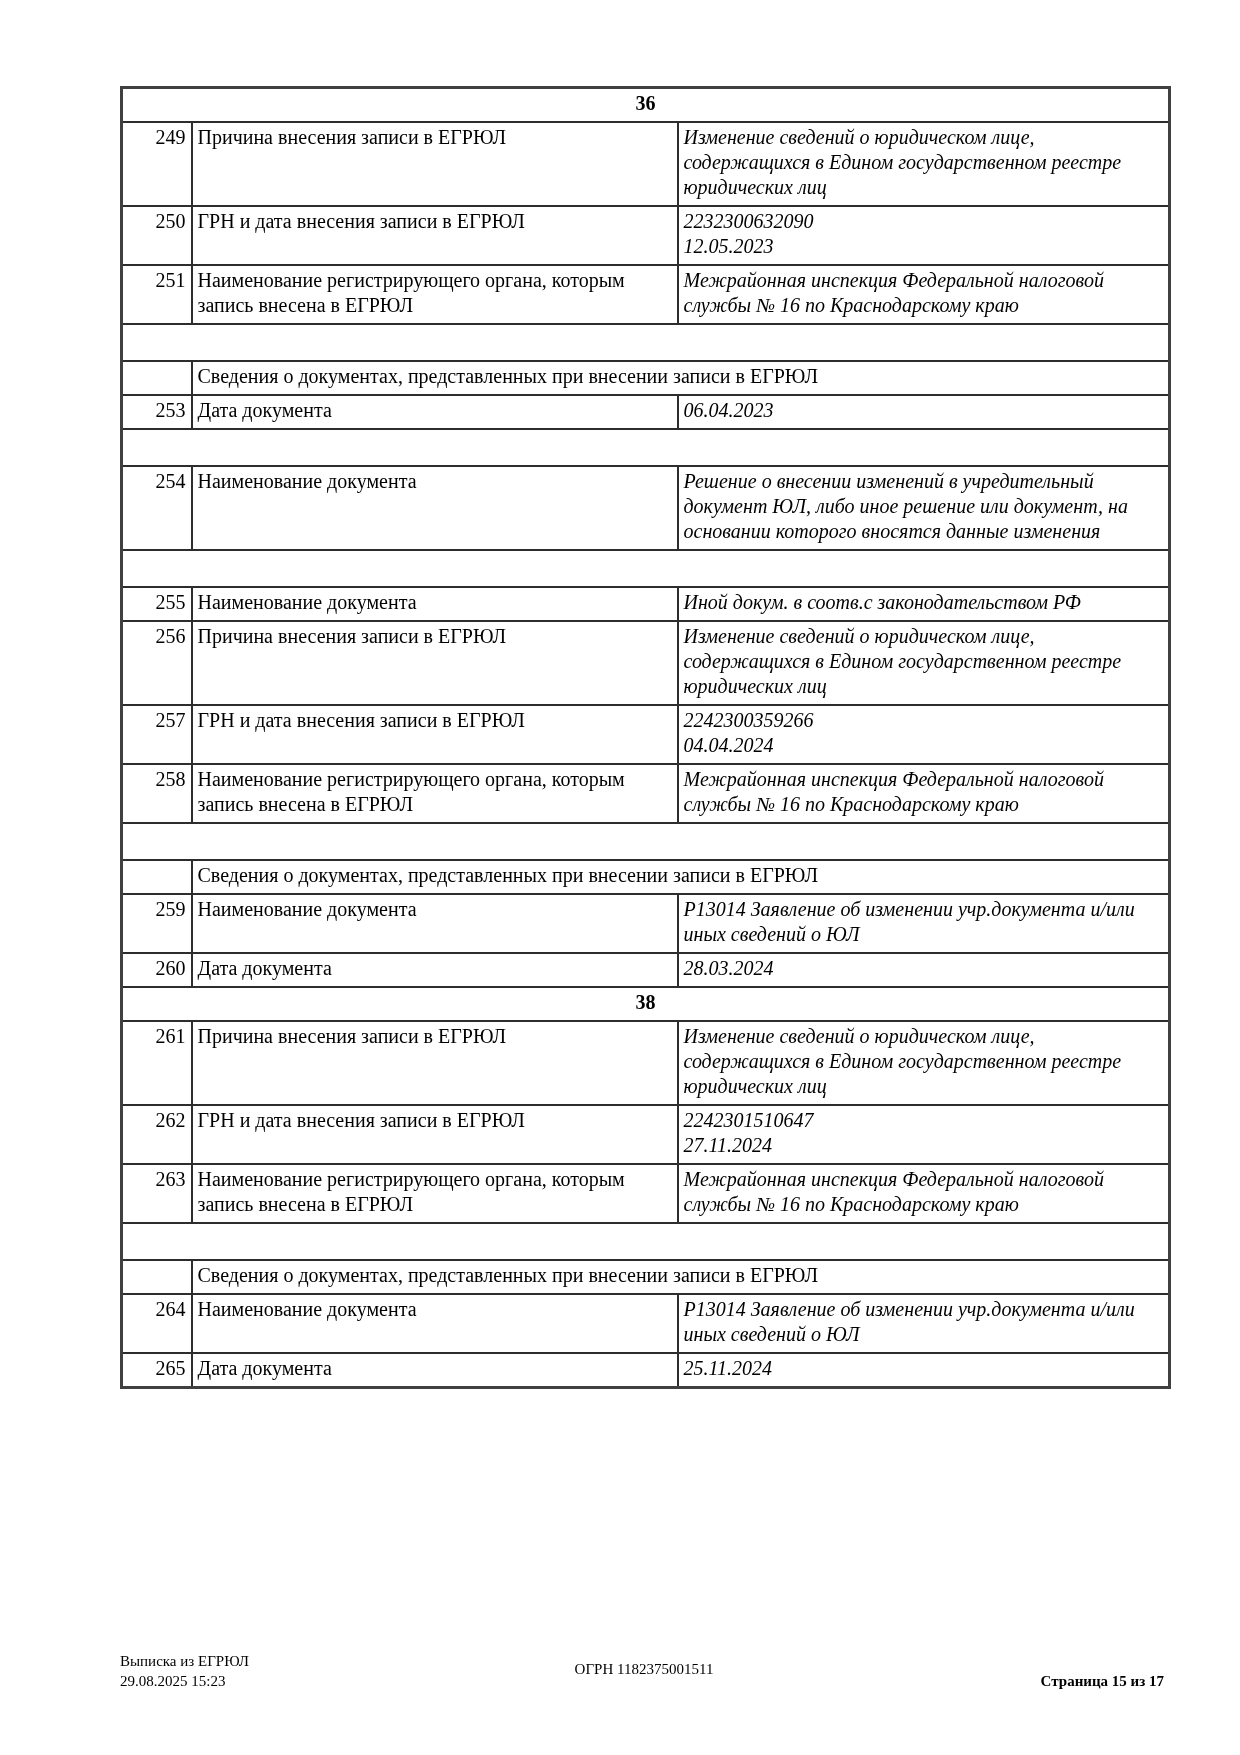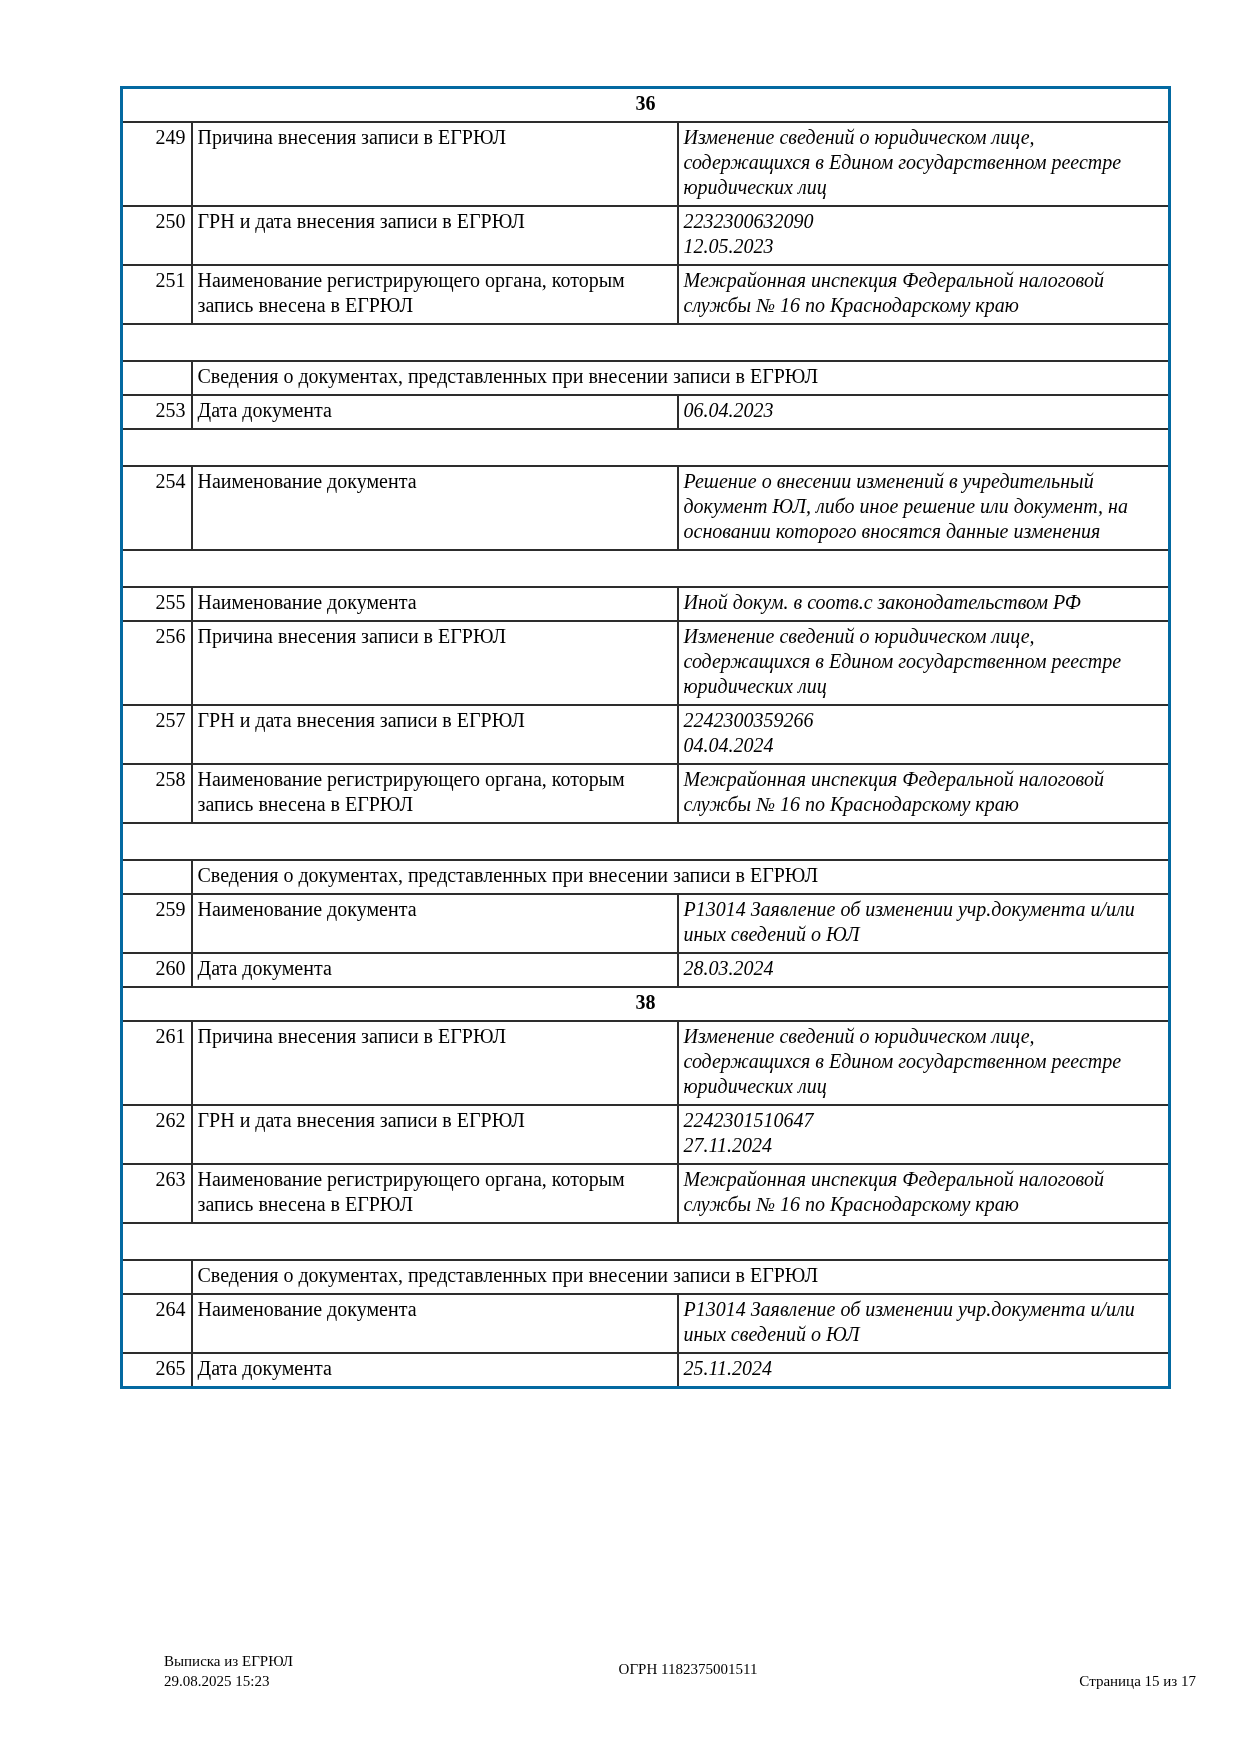--- a/index.html
+++ b/index.html
@@ -4,45 +4,45 @@
 <style>
   html,body{margin:0;padding:0;}
   body{
     width:1240px;height:1755px;position:relative;background:#ffffff;
     font-family:"Liberation Serif","DejaVu Serif",serif;color:#000;
     overflow:hidden;
   }
   .doc-table{
     position:absolute;left:120px;top:86px;width:1048px;
     border-collapse:collapse;table-layout:fixed;
-    border:3px solid #0369a1;
+    border:3px solid #404040;
     padding-left:28px;
   }
   .doc-table col.col-num{width:70px;}
   .doc-table col.col-label{width:486px;}
   .doc-table col.col-value{width:492px;}
   .doc-table td{
     border:2px solid #2d2d2d;
     vertical-align:top;
     font-size:20px;line-height:25px;
     padding:2px 5px 5px 5px;
     overflow:hidden;
   }
   .c-num{text-align:right;padding-left:2px;padding-right:2px;}
   .c-section{font-weight:bold;text-align:center;padding-top:3px;}
   .c-subheader{padding-left:5px;}
   .c-value{white-space:pre-line;font-style:italic;}
   .c-spacer{height:28px;padding:0;}
   .footer{
     position:absolute;left:120px;top:1645px;width:1048px;height:46px;
-    font-size:15px;line-height:20px;margin-left:44px;
+    font-size:15px;line-height:20px;
   }
   .footer-left{position:absolute;left:0;bottom:0;}
   .footer-center{position:absolute;left:50%;bottom:12px;transform:translateX(-50%);white-space:nowrap;}
-  .footer-right{position:absolute;right:16px;bottom:0;white-space:nowrap;}
+  .footer-right{position:absolute;right:4px;bottom:0;white-space:nowrap;font-weight:bold;}
 </style>
 </head>
 <body>
 
 <table class="doc-table">
   <colgroup>
       <col class="col-num">
       <col class="col-label">
       <col class="col-value">
     </colgroup>

